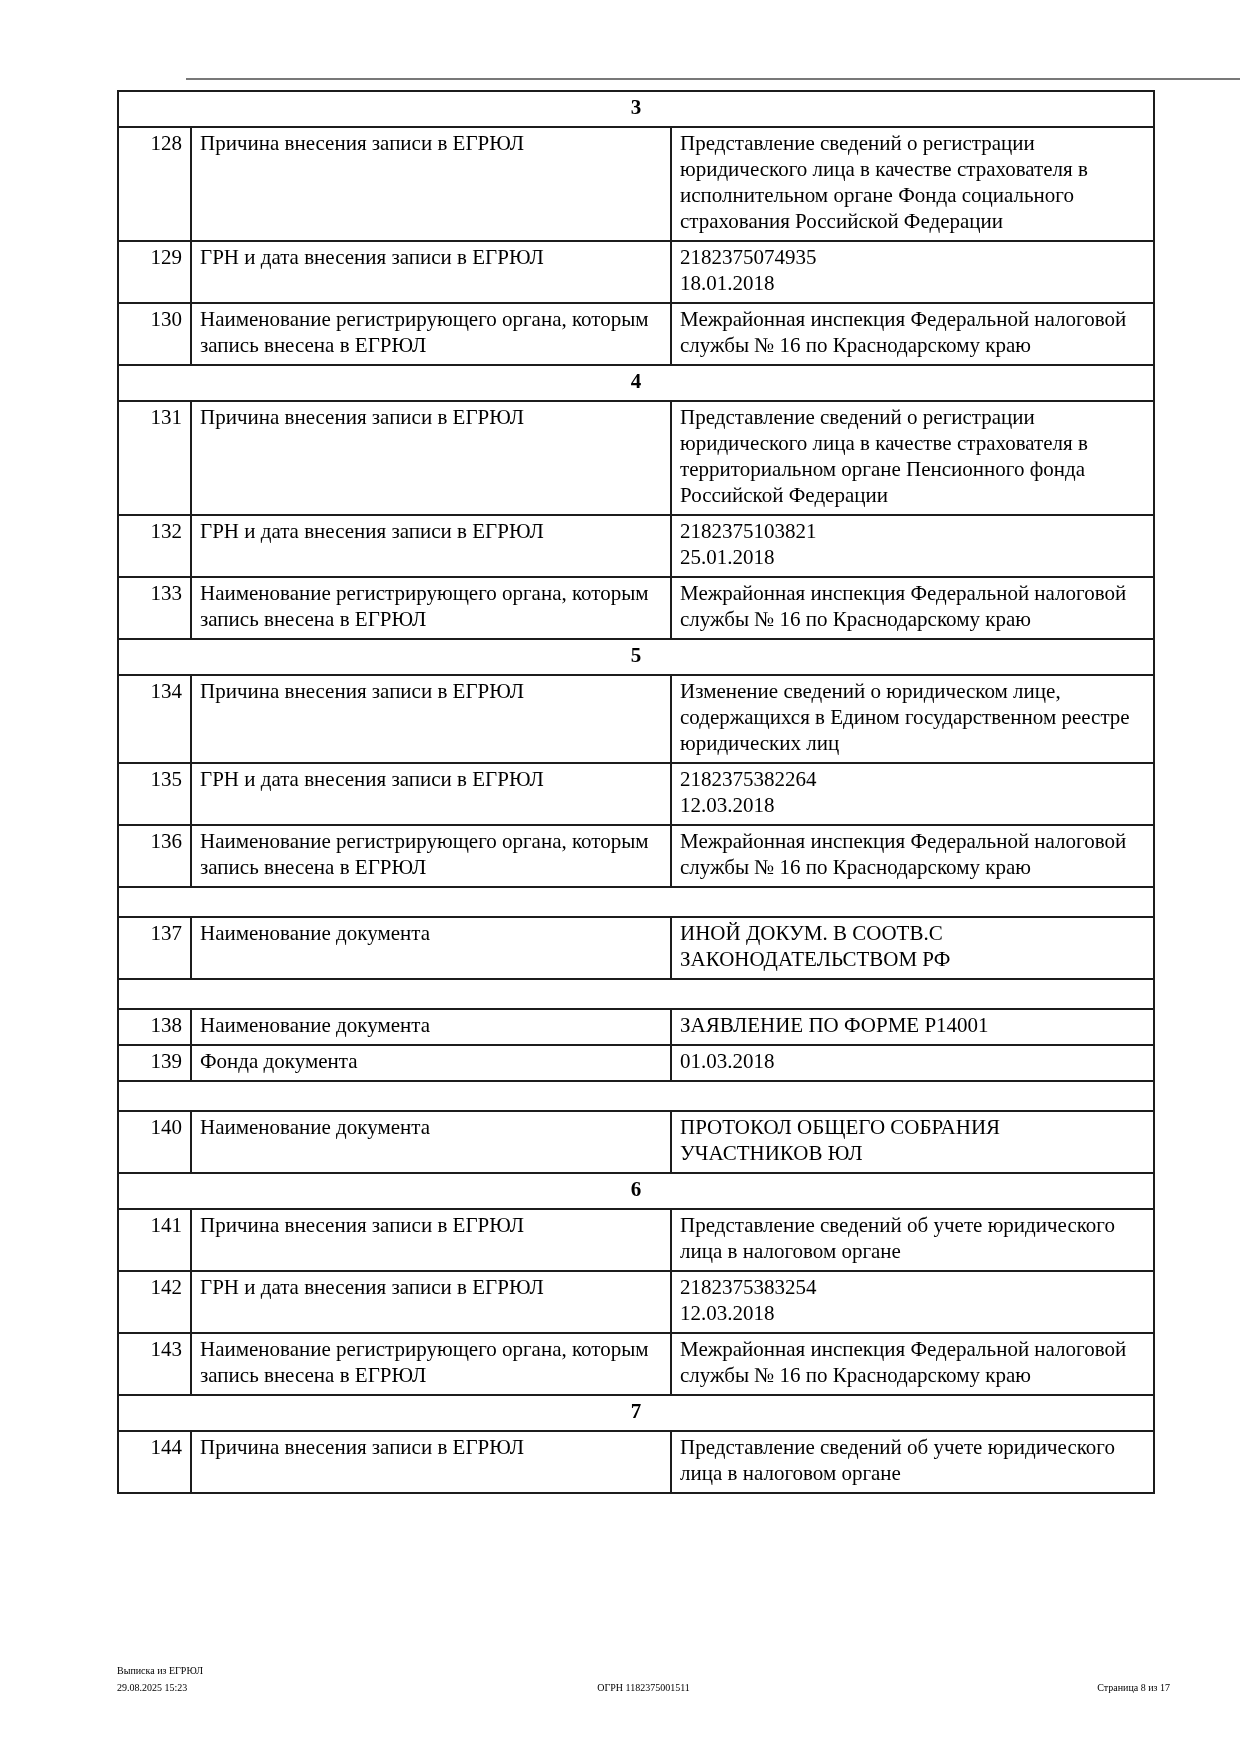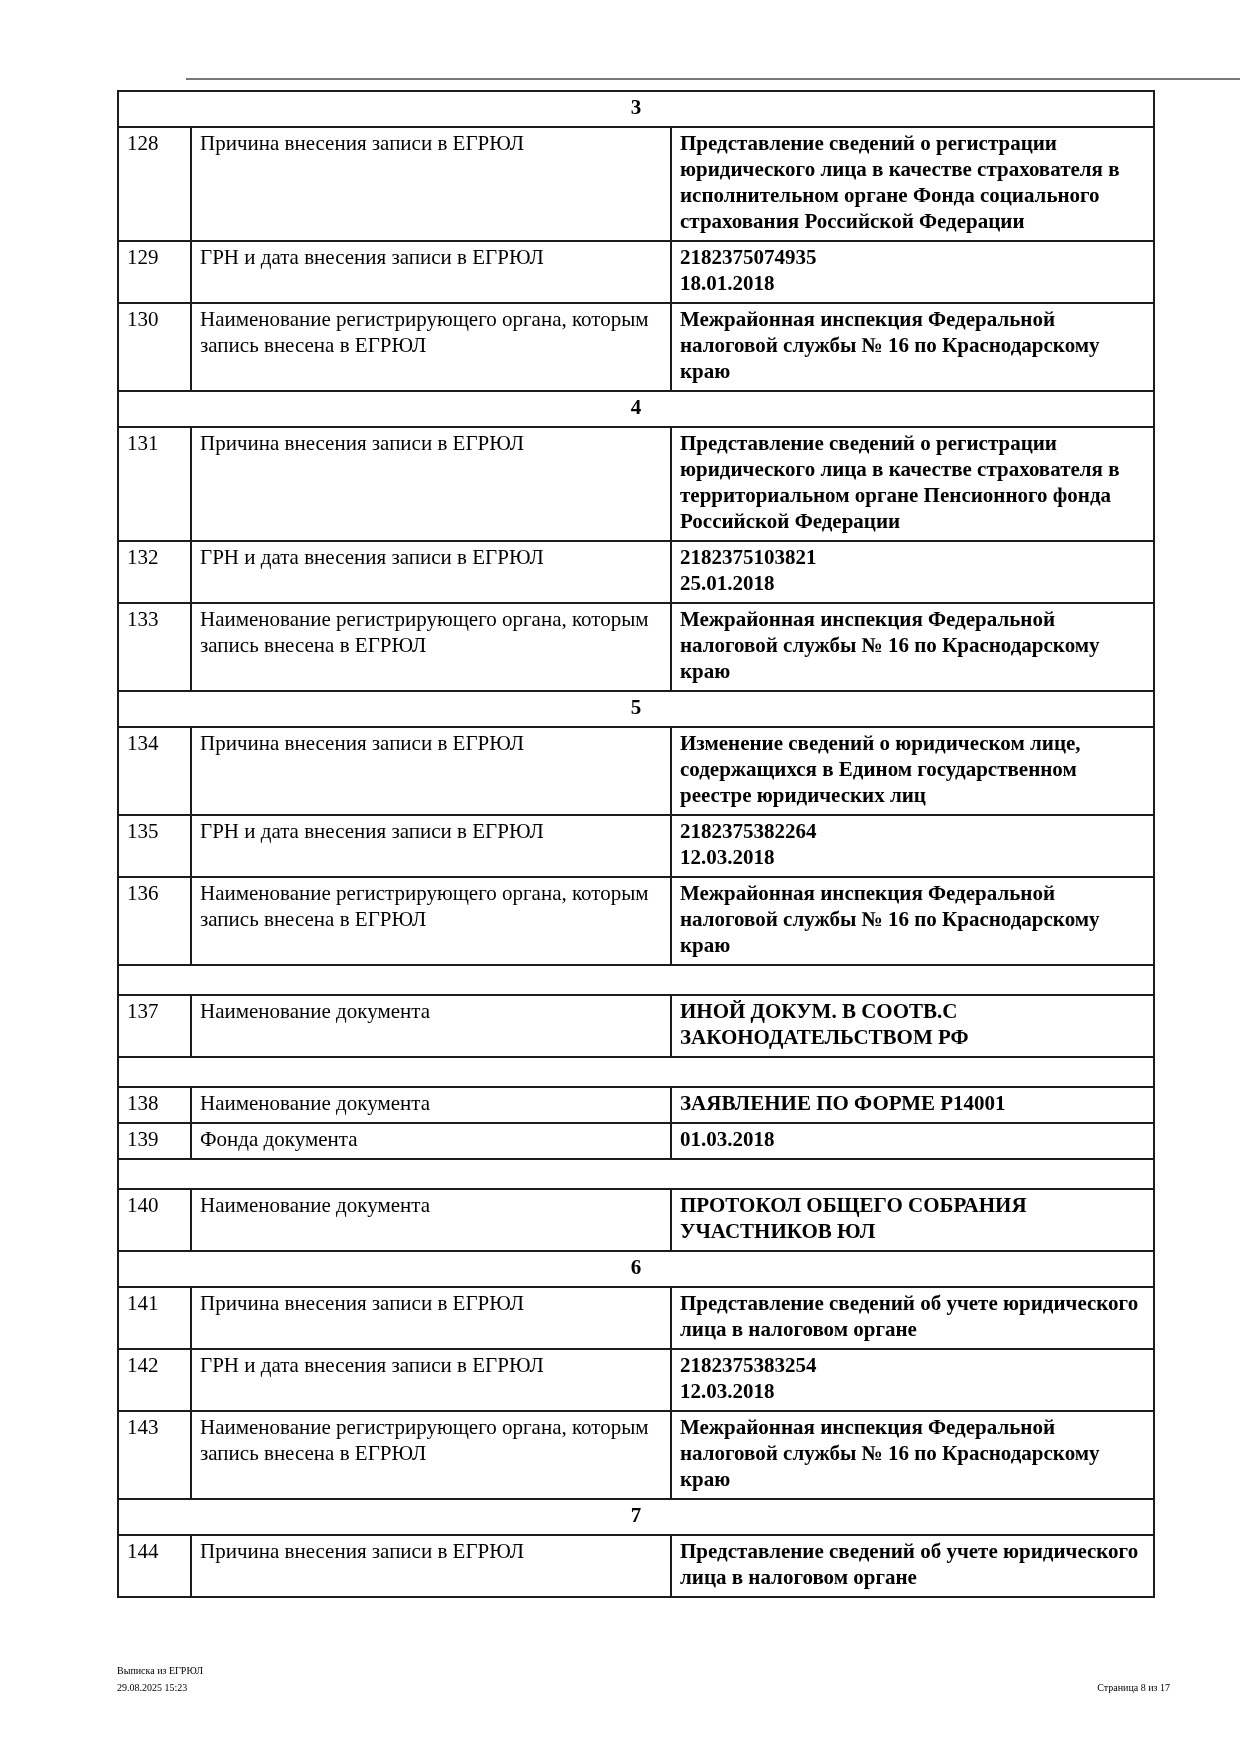--- a/index.html
+++ b/index.html
@@ -39,36 +39,35 @@
   }
   table.egrul td {
     border: 2px solid #1c1c1c;
     vertical-align: top;
     font-size: 21px;
     line-height: 26px;
     padding: 2px 8px 6px 8px;
     overflow: hidden;
   }
   td.num {
-    text-align: left;
+    text-align: right;
     padding-left: 2px;
     padding-right: 2px;
   }
   td.section {
     text-align: center;
     font-weight: bold;
     padding: 3px 0 5px 0;
   }
   tr.spacer td {
     height: 28px;
     padding: 0;
   }
   td.value {
     white-space: pre-line;
-    font-weight: bold;
   }
   .footer {
     position: absolute;
     left: 117px;
     right: 70px;
     top: 1650px;
     height: 48px;
     font-size: 10px;
     line-height: 17px;
   }
@@ -204,16 +203,17 @@
           <td class="value">Представление сведений об учете юридического лица в налоговом органе</td>
         </tr>
       </tbody>
   </table>
 
   <div class="footer">
     <div class="footer-left">
       <div>Выписка из ЕГРЮЛ</div>
       <div>29.08.2025 15:23</div>
     </div>
+    <div class="footer-center">ОГРН 1182375001511</div>
     <div class="footer-right">Страница 8 из 17</div>
   </div>
 
 </div>
 
 </body></html>

